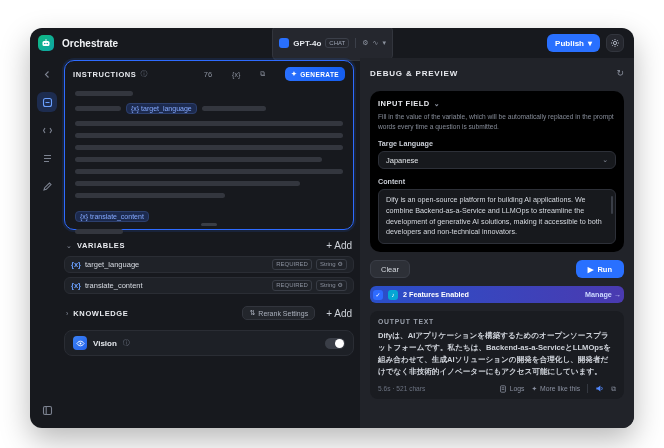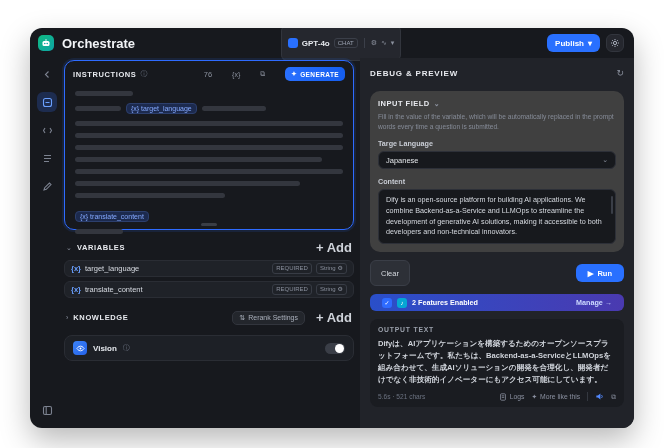--- a/index.html
+++ b/index.html
@@ -2,21 +2,21 @@
 <html><head>
 <meta charset="utf-8">
 <style>
   * { margin:0; padding:0; box-sizing:border-box; }
   html,body { width:664px; height:448px; background:#ffffff; font-family:"Liberation Sans", sans-serif; overflow:hidden; }
   .window { position:absolute; left:30px; top:28px; width:604px; height:400px; background:#17191e; border-radius:12px; box-shadow:0 12px 30px rgba(0,0,0,.28); overflow:hidden; }
 
   
   .topbar { height:30px; display:flex; align-items:center; padding:0 10px 0 8px; gap:8px; }
   .logo { width:16px; height:16px; border-radius:5px; background:linear-gradient(135deg,#10b981,#0ea5a6); display:flex; align-items:center; justify-content:center; flex:0 0 auto; }
-  .apptitle { color:#f2f4f7; font-size:13px; font-weight:bold; }
+  .apptitle { color:#f2f4f7; font-size:10px; font-weight:bold; }
   .model-pill { margin-left:auto; margin-right:auto; display:flex; align-items:center; gap:4px; background:#25272e; border:1px solid #32353d; border-radius:6px; padding:2px 6px; height:36px; cursor:pointer; }
   .model-dot { width:10px; height:10px; border-radius:3px; background:#2970ff; display:inline-block; }
   .model-name { color:#e6e9ee; font-size:8px; font-weight:bold; }
   .mode-chip { color:#9aa2b1; font-size:6px; border:1px solid #3b3f49; border-radius:3px; padding:0 3px; line-height:8px; }
   .pill-div { width:1px; height:10px; background:#3b3f49; margin:0 2px; }
   .tiny-ic { color:#8b919e; font-size:7px; }
   .top-right { display:flex; align-items:center; gap:6px; }
   .publish { display:flex; align-items:center; gap:4px; background:#2970ff; color:#fff; border:none; border-radius:6px; height:18px; padding:0 8px; font-size:8px; font-weight:bold; font-family:inherit; cursor:pointer; }
   .icon-btn { width:18px; height:18px; border-radius:6px; background:#25272e; border:1px solid #32353d; color:#aab0bc; display:flex; align-items:center; justify-content:center; cursor:pointer; }
 
@@ -40,56 +40,56 @@
   .mini-ic { color:#8b919e; font-size:7px; cursor:pointer; }
   .generate { display:flex; align-items:center; gap:3px; background:linear-gradient(90deg,#2970ff,#155eef); color:#fff; border:none; border-radius:5px; font-size:6.5px; font-weight:bold; letter-spacing:.4px; padding:3px 6px; font-family:inherit; cursor:pointer; }
   .ins-body { padding:6px 10px; display:flex; flex-direction:column; gap:7px; }
   .skrow { display:flex; align-items:center; gap:5px; }
   .sk { height:5px; border-radius:3px; background:#33363e; }
   .chip { color:#84a9ff; background:#1c2a4e; border:1px solid #2c3f6d; border-radius:4px; font-size:7px; padding:1px 4px; white-space:nowrap; cursor:pointer; }
   .card-handle { position:absolute; bottom:3px; left:50%; transform:translateX(-50%); width:16px; height:3px; border-radius:2px; background:#3a3e46; }
 
   
   .sec-head { display:flex; align-items:center; gap:5px; margin:10px 2px 5px 2px; }
-  .add-btn { margin-left:auto; color:#cfd3da; font-size:13px; font-weight:bold; cursor:pointer; }
+  .add-btn { margin-left:auto; color:#cfd3da; font-size:10px; font-weight:normal; cursor:pointer; }
   .var-row { display:flex; align-items:center; gap:4px; background:#1f2228; border:1px solid #2a2d34; border-radius:6px; height:17px; padding:0 6px; margin-bottom:4px; cursor:pointer; }
   .var-badge { color:#6aa0ff; font-size:7.5px; font-weight:bold; }
   .var-name { color:#d7dbe2; font-size:7.5px; }
   .tag { margin-left:auto; color:#8b919e; font-size:6px; border:1px solid #383c45; border-radius:3px; padding:0 3px; line-height:9px; }
   .tag2 { color:#8b919e; font-size:6px; border:1px solid #383c45; border-radius:3px; padding:0 3px; line-height:9px; display:flex; align-items:center; gap:2px; }
   .chev { color:#8b919e; font-size:7px; }
 
   .pill-btn { display:flex; align-items:center; gap:3px; color:#aab0bc; font-size:7px; background:#23262c; border:1px solid #32353d; border-radius:5px; padding:2px 6px; cursor:pointer; }
 
   .vision-card { display:flex; align-items:center; gap:6px; background:#1d2026; border:1px solid #2a2d34; border-radius:8px; height:26px; padding:0 8px; margin-top:10px; }
   .vision-ic { width:14px; height:14px; border-radius:4px; background:linear-gradient(135deg,#3b82f6,#2563eb); display:flex; align-items:center; justify-content:center; }
   .vision-label { color:#e6e9ee; font-size:8px; font-weight:bold; }
   .toggle { margin-left:auto; width:20px; height:11px; border-radius:6px; background:#3a3e47; position:relative; cursor:pointer; }
   .toggle .knob { position:absolute; right:1px; top:1px; width:9px; height:9px; border-radius:50%; background:#ffffff; }
 
   
   .dbg-head { display:flex; align-items:center; margin:2px 0 8px 0;gap:40px; }
   .dbg-title { color:#e8eaef; font-size:8px; font-weight:bold; letter-spacing:.8px; }
   .refresh { margin-left:auto; color:#8b919e; font-size:9px; cursor:pointer; }
 
-  .input-card { background:#404040; border-radius:10px; padding:8px;margin-top:13px; }
+  .input-card { background:#000000; border-radius:10px; padding:8px;margin-top:13px; }
   .if-title { display:flex; align-items:center; gap:4px; color:#e8eaef; font-size:7.5px; font-weight:bold; letter-spacing:.5px; cursor:pointer; }
   .if-desc { color:#868c98; font-size:6.6px; line-height:1.45; margin-top:4px; }
   .fld-label { color:#c8ccd4; font-size:7.2px; font-weight:bold; margin:8px 0 3px 0; }
   .select { display:flex; align-items:center; background:#17191d; border:1px solid #2d3038; border-radius:6px; height:18px; padding:0 7px; cursor:pointer; }
   .select-val { color:#e3e6ea; font-size:7.5px; }
   .select .chev { margin-left:auto; }
   .textarea { position:relative; background:#17191d; border:1px solid #2d3038; border-radius:6px; padding:5px 7px; color:#d6dae0; font-size:7.2px; line-height:1.5; min-height:52px; cursor:text; }
   .scroll-thumb { position:absolute; right:2px; top:6px; width:2px; height:18px; border-radius:1px; background:#3a3e47; }
 
   .btn-row { display:flex; align-items:center; margin-top:8px; }
-  .clear-btn { background:#2d3037; color:#d6dae0; border:1px solid #3a3e47; border-radius:6px; height:26px; padding:0 10px; font-size:7.5px; font-family:inherit; cursor:pointer; }
+  .clear-btn { background:#2d3037; color:#d6dae0; border:1px solid #3a3e47; border-radius:6px; height:18px; padding:0 10px; font-size:7.5px; font-family:inherit; cursor:pointer; }
   .run-btn { margin-left:auto; display:flex; align-items:center; gap:4px; background:#2970ff; color:#fff; border:none; border-radius:6px; height:18px; padding:0 12px; font-size:7.5px; font-weight:bold; font-family:inherit; cursor:pointer; }
 
-  .features { display:flex; align-items:center; gap:5px; margin-top:8px; height:17px; border-radius:6px; padding:0 12px; background:linear-gradient(90deg,#2a4fc9,#4a3ab0); cursor:pointer; }
+  .features { display:flex; align-items:center; gap:5px; margin-top:8px; height:17px; border-radius:6px; padding:0 3px; background:linear-gradient(90deg,#2a4fc9,#4a3ab0); cursor:pointer; }
   .feat-ic { width:10px; height:10px; border-radius:3px; display:flex; align-items:center; justify-content:center; font-size:6px; color:#fff; }
   .feat-label { color:#ffffff; font-size:7.2px; font-weight:bold; }
   .manage { margin-left:auto; color:#cdd9ff; font-size:7.2px; font-weight:bold; display:flex; align-items:center; gap:2px; }
 
   .output-card { background:#1a1c21; border-radius:8px; margin-top:8px; padding:7px 8px 6px 8px; }
   .out-title { color:#9aa0ab; font-size:6.8px; font-weight:bold; letter-spacing:.8px; }
   .out-text { color:#cfd3da; font-size:7.6px; line-height:1.55; margin-top:5px;font-weight:bold; }
   .out-foot { display:flex; align-items:center; gap:7px; margin-top:7px; }
   .stats { color:#6b7280; font-size:6.6px; }
   .foot-right { margin-left:auto; display:flex; align-items:center; gap:7px; color:#8a90a0; font-size:6.8px; }

